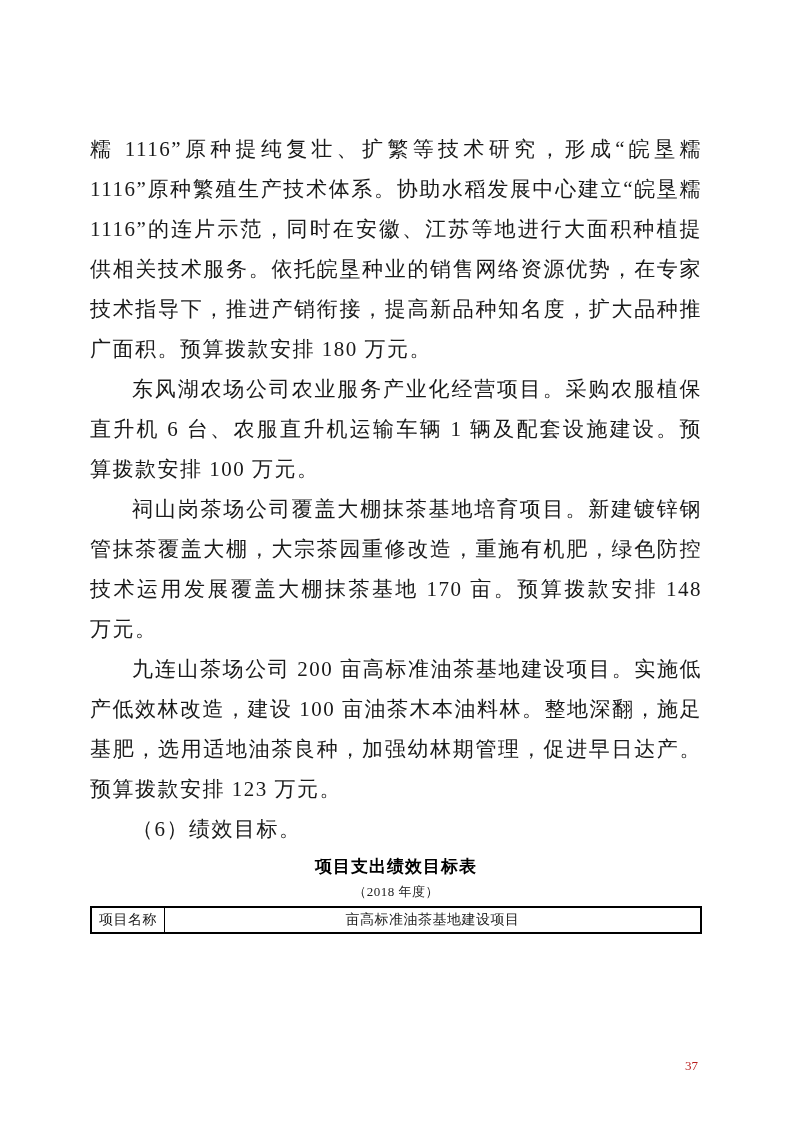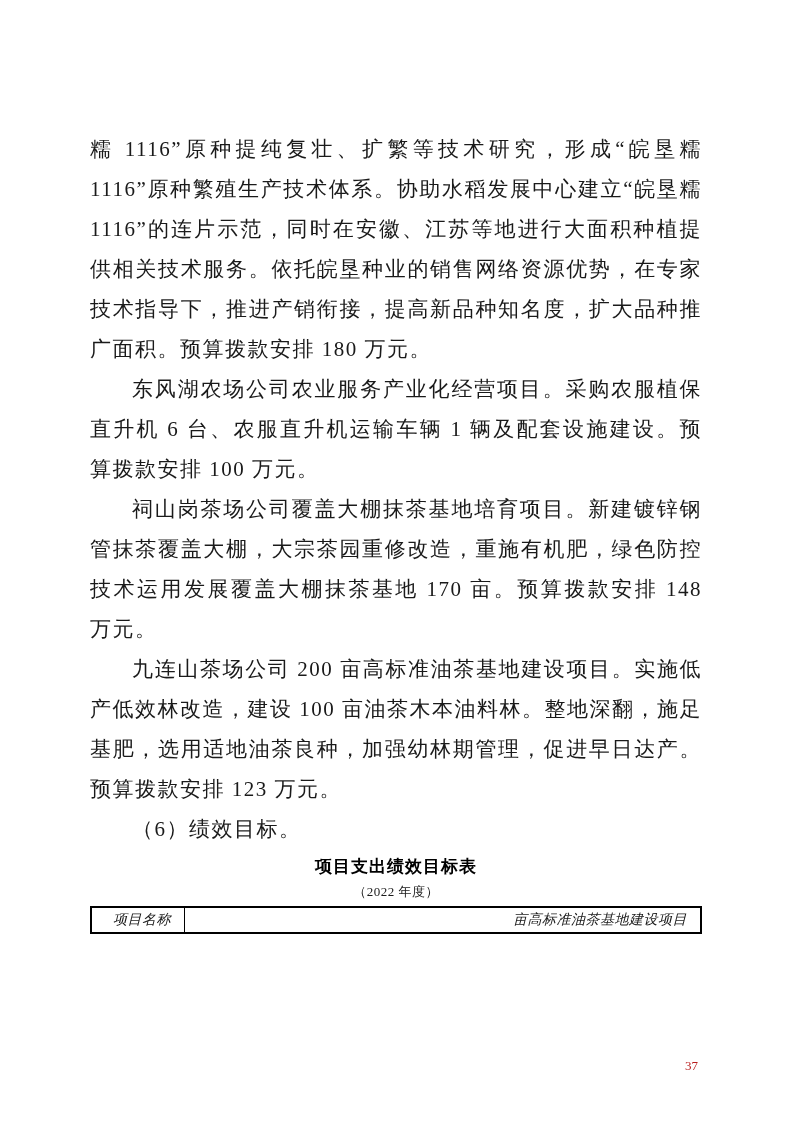--- a/index.html
+++ b/index.html
@@ -57,29 +57,28 @@
   table.perf-table {
     width: 100%;
     margin-top: 4px;
     border-collapse: collapse;
     border: 2px solid #000000;
     table-layout: fixed;
   }
   table.perf-table td {
     border: 1px solid #000000;
     height: 24px;
-    padding: 0 13px;
+    padding: 0 3px;
     font-size: 14px;
     letter-spacing: 0.5px;
-    text-align: right;
+    text-align: center;
     vertical-align: middle;
     color: #1a1a1a;
     overflow: hidden;
     white-space: nowrap;
-    font-style: italic;
   }
   td.label-cell { width: 66px; }
   .page-number {
     position: absolute;
     top: 1026px;
     right: 96px;
     font-size: 13px;
     color: #b91c1c;
     font-family: "Liberation Serif", serif;
   }
@@ -96,21 +95,21 @@
 
 
     <p class="body-para indent">祠山岗茶场公司覆盖大棚抹茶基地培育项目。新建镀锌钢管抹茶覆盖大棚，大宗茶园重修改造，重施有机肥，绿色防控技术运用发展覆盖大棚抹茶基地 170 亩。预算拨款安排 148 万元。</p>
 
     <p class="body-para indent">九连山茶场公司 200 亩高标准油茶基地建设项目。实施低产低效林改造，建设 100 亩油茶木本油料林。整地深翻，施足基肥，选用适地油茶良种，加强幼林期管理，促进早日达产。预算拨款安排 123 万元。</p>
 
     <p class="body-para indent">（6）绩效目标。</p>
 
     <h2 class="table-title">项目支出绩效目标表</h2>
 
-    <p class="table-subtitle">（2022 年度）</p>
+    <p class="table-subtitle">（2018 年度）</p>
 
     <table class="perf-table">
       <tbody>
         <tr>
           <td class="label-cell">项目名称</td>
           <td class="value-cell">亩高标准油茶基地建设项目</td>
         </tr>
       </tbody>
     </table>
 

